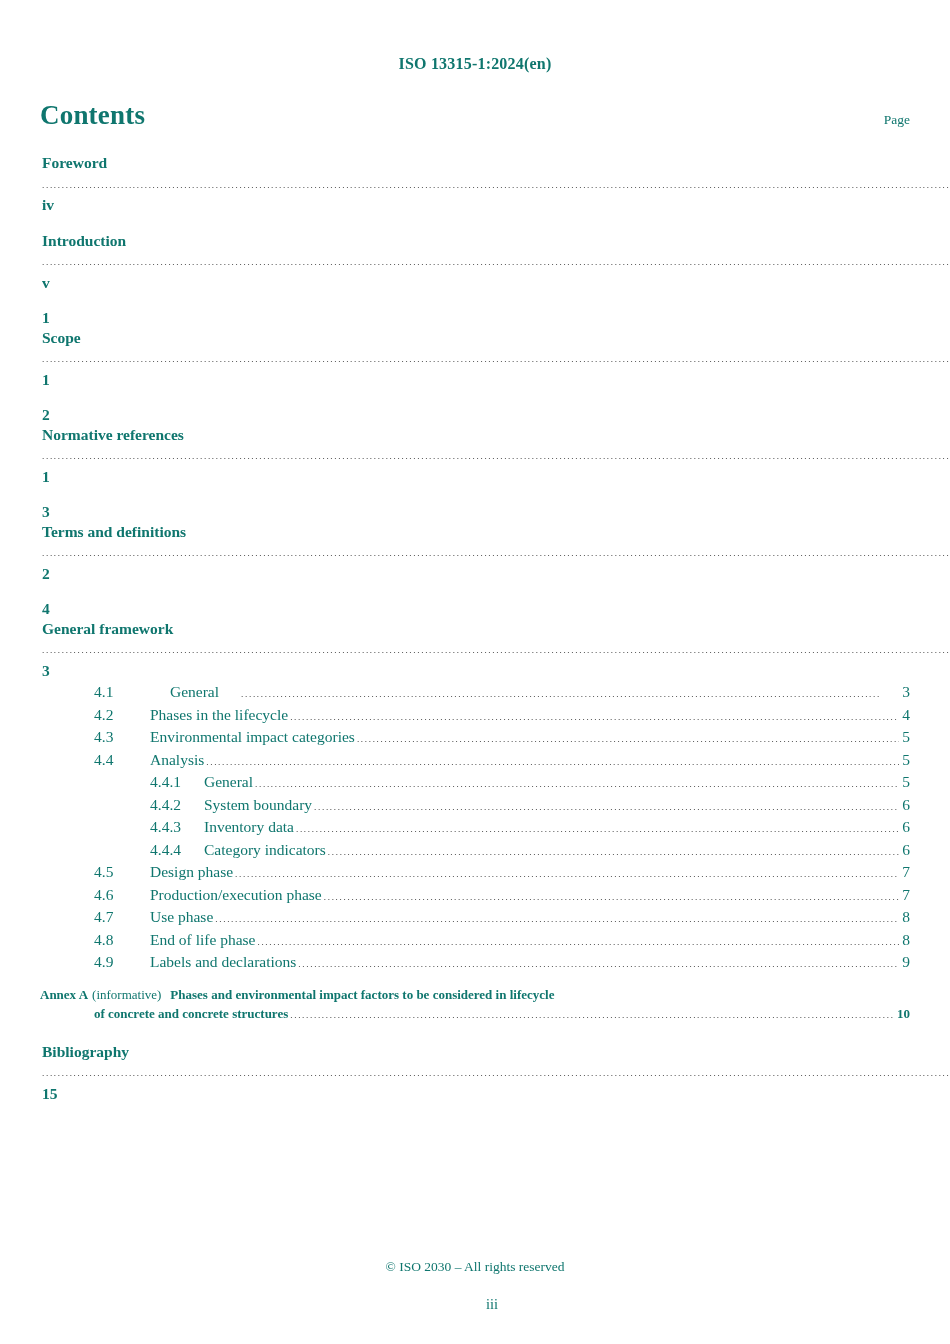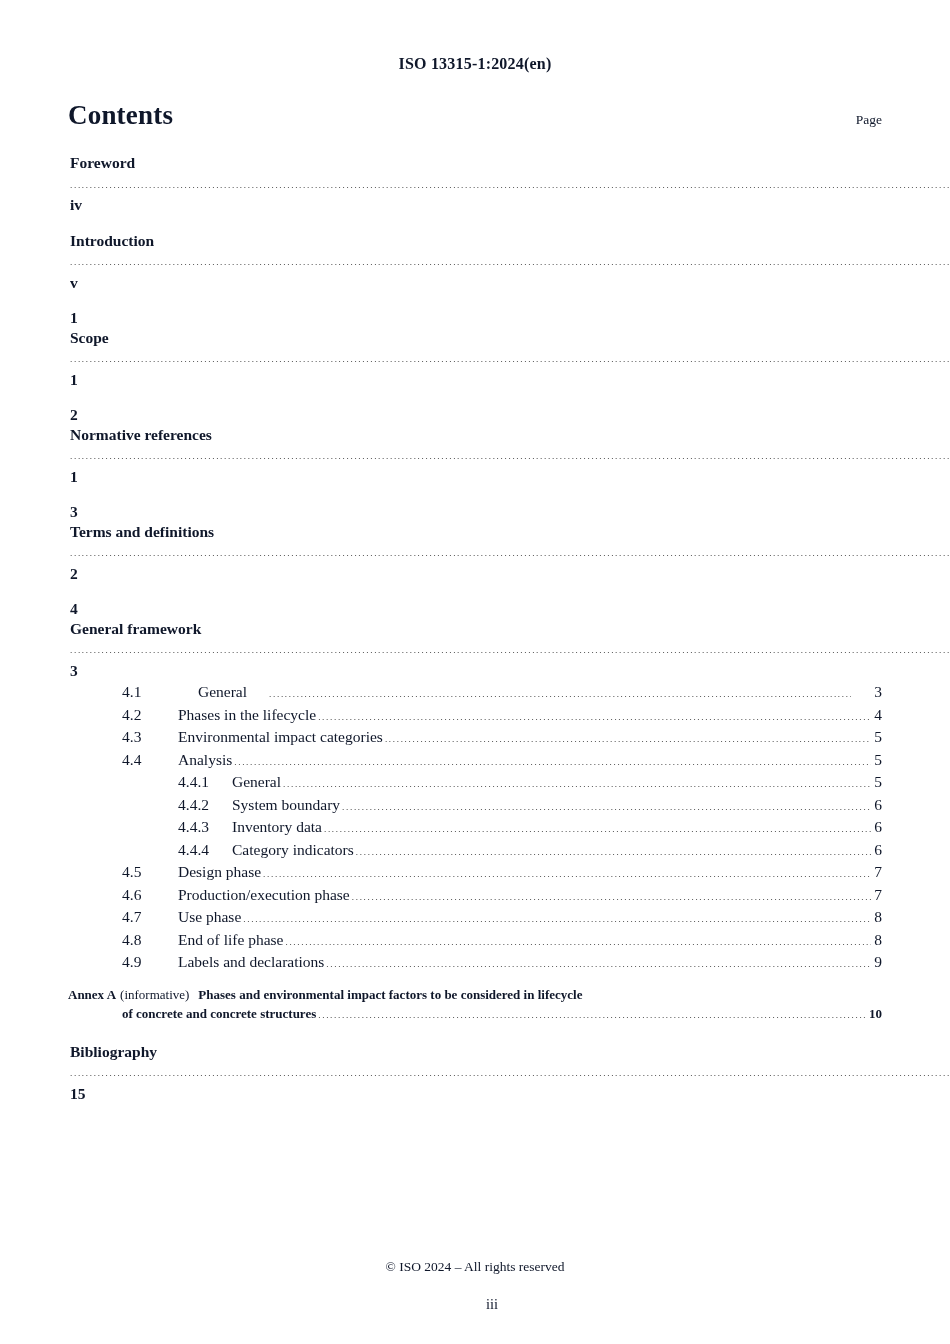--- a/index.html
+++ b/index.html
@@ -6,33 +6,33 @@
     margin: 0;
     padding: 0;
     background: #ffffff;
   }
   .page {
     position: relative;
     width: 950px;
     height: 1344px;
     margin: 0 auto;
     background: #ffffff;
-    color: #0f172a;
+    color: #0f766e;
     font-family: "Liberation Serif", "DejaVu Serif", serif;
     overflow: hidden;
   }
   .doc-header {
     margin-top: 55px;
     text-align: center;
     font-weight: bold;
     font-size: 16px;
     letter-spacing: 0.2px;
   }
   .content-area {
-    padding: 0 68px;
+    padding: 0 40px;
   }
   .contents-bar {
     display: flex;
     justify-content: space-between;
     align-items: baseline;
     margin-top: 27px;
   }
   .contents-title {
     font-size: 27px;
     font-weight: bold;
@@ -249,15 +249,15 @@
           </div>
         </div>
         <div class="toc-row row-front">
           <span class="title">Bibliography</span>
           <span class="dots"></span>
           <span class="pagenum">15</span>
         </div>
       </div>
   </div>
 
-  <div class="footer-copyright">© ISO 2024 – All rights reserved</div>
+  <div class="footer-copyright">© ISO 2030 – All rights reserved</div>
   <div class="footer-pagenum">iii</div>
 </div>
 
 </body></html>

